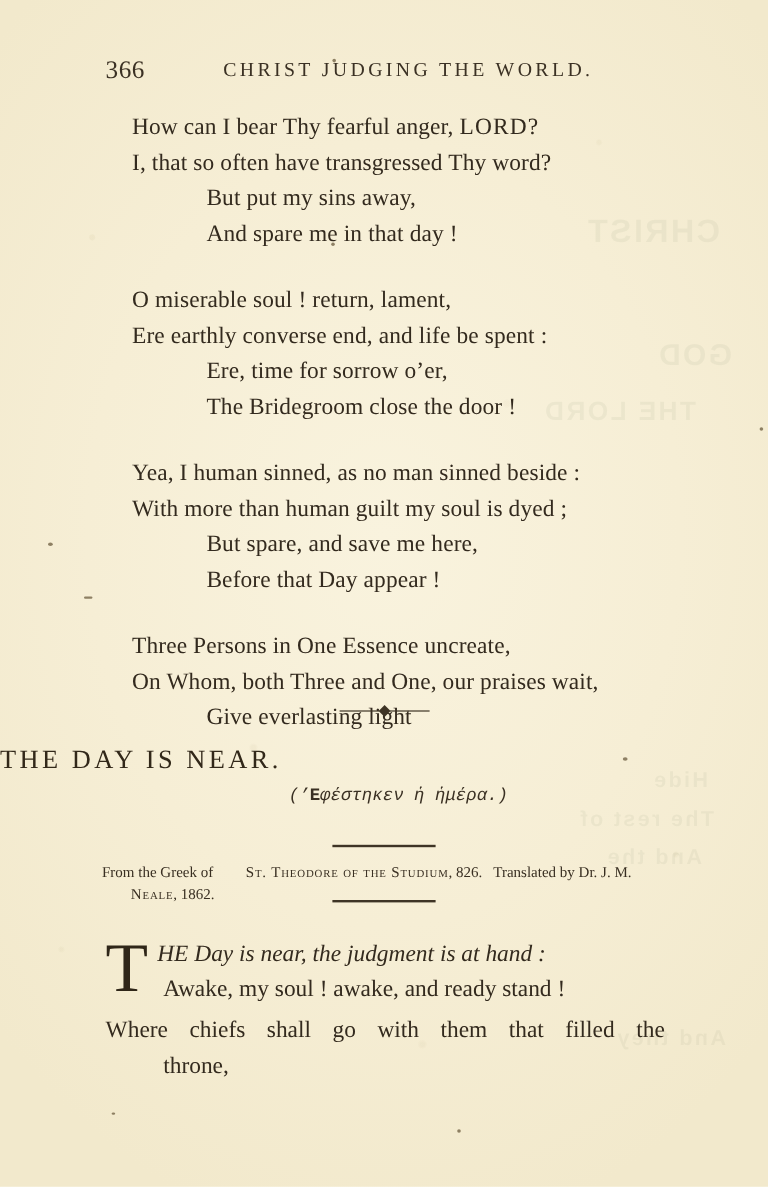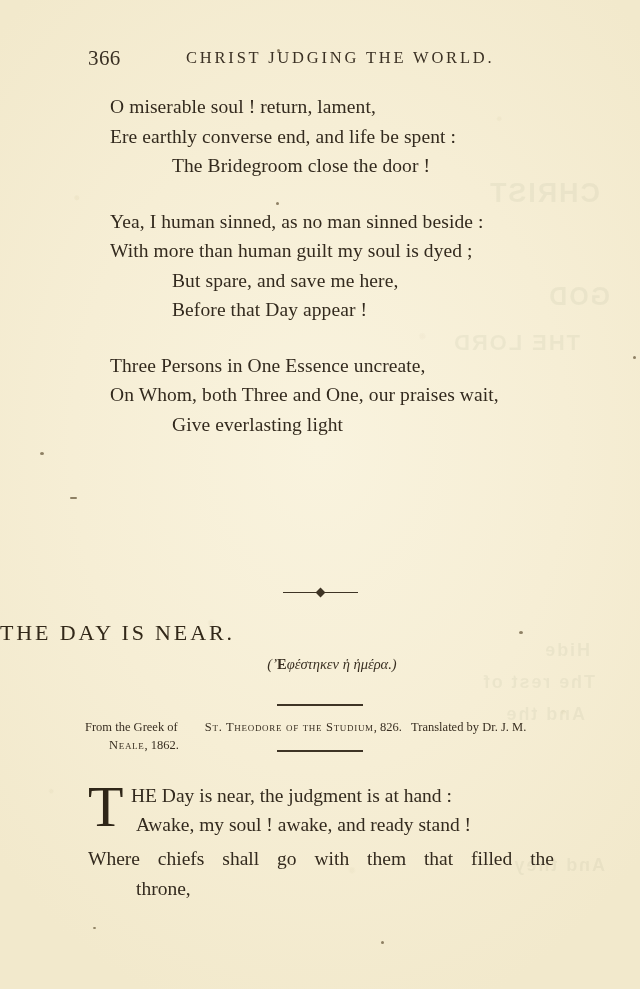--- a/index.html
+++ b/index.html
@@ -151,21 +151,21 @@
   }
   .poem-b-greek {
     position: absolute;
     top: 656px;
     left: 0;
     right: 0;
     text-align: center;
     font-size: 14.5px;
     font-style: italic;
     color: #3a3023;
-    font-family: Liberation Serif, serif;
+    font-family: Liberation Mono, monospace;
     padding-left: 24px;
   }
   .poem-b-greek .gk-up {
     font-style: normal;
     font-weight: 700;
   }
 
   
   .note-rule-top {
     position: absolute;
@@ -220,20 +220,21 @@
     color: #2f2618;
     font-family: "Liberation Serif", "DejaVu Serif", serif;
   }
   .dc-line1 {
     position: absolute;
     left: 131px;
     top: 3px;
     font-size: 19.5px;
     white-space: nowrap;
     color: #332a1e;
+    font-style: italic;
   }
   .dc-line2 {
     position: absolute;
     left: 136px;
     top: 32px;
     font-size: 19.5px;
     white-space: nowrap;
     color: #332a1e;
   }
   .justified {
@@ -280,24 +281,31 @@
 
   <div class="content">
 
     <div class="runhead">
       <div class="folio">366</div>
       <div class="runtitle">CHRIST JUDGING THE WORLD.</div>
     </div>
 
     <div class="poem-a">
 
+      <div class="stanza">
+        <div class="vl i0"><span>How can I bear Thy fearful anger, </span><span class="sc">LORD</span><span>?</span></div>
+        <div class="vl i0">I, that so often have transgressed Thy word?</div>
+        <div class="vl i1">But put my sins away,</div>
+        <div class="vl i1">And spare me in that day !</div>
+      </div>
 
       <div class="stanza">
         <div class="vl i0">O miserable soul ! return, lament,</div>
         <div class="vl i0">Ere earthly converse end, and life be spent :</div>
+        <div class="vl i1">Ere, time for sorrow o’er,</div>
         <div class="vl i1">The Bridegroom close the door !</div>
       </div>
 
       <div class="stanza">
         <div class="vl i0">Yea, I human sinned, as no man sinned beside :</div>
         <div class="vl i0">With more than human guilt my soul is dyed ;</div>
         <div class="vl i1">But spare, and save me here,</div>
         <div class="vl i1">Before that Day appear !</div>
       </div>
 

